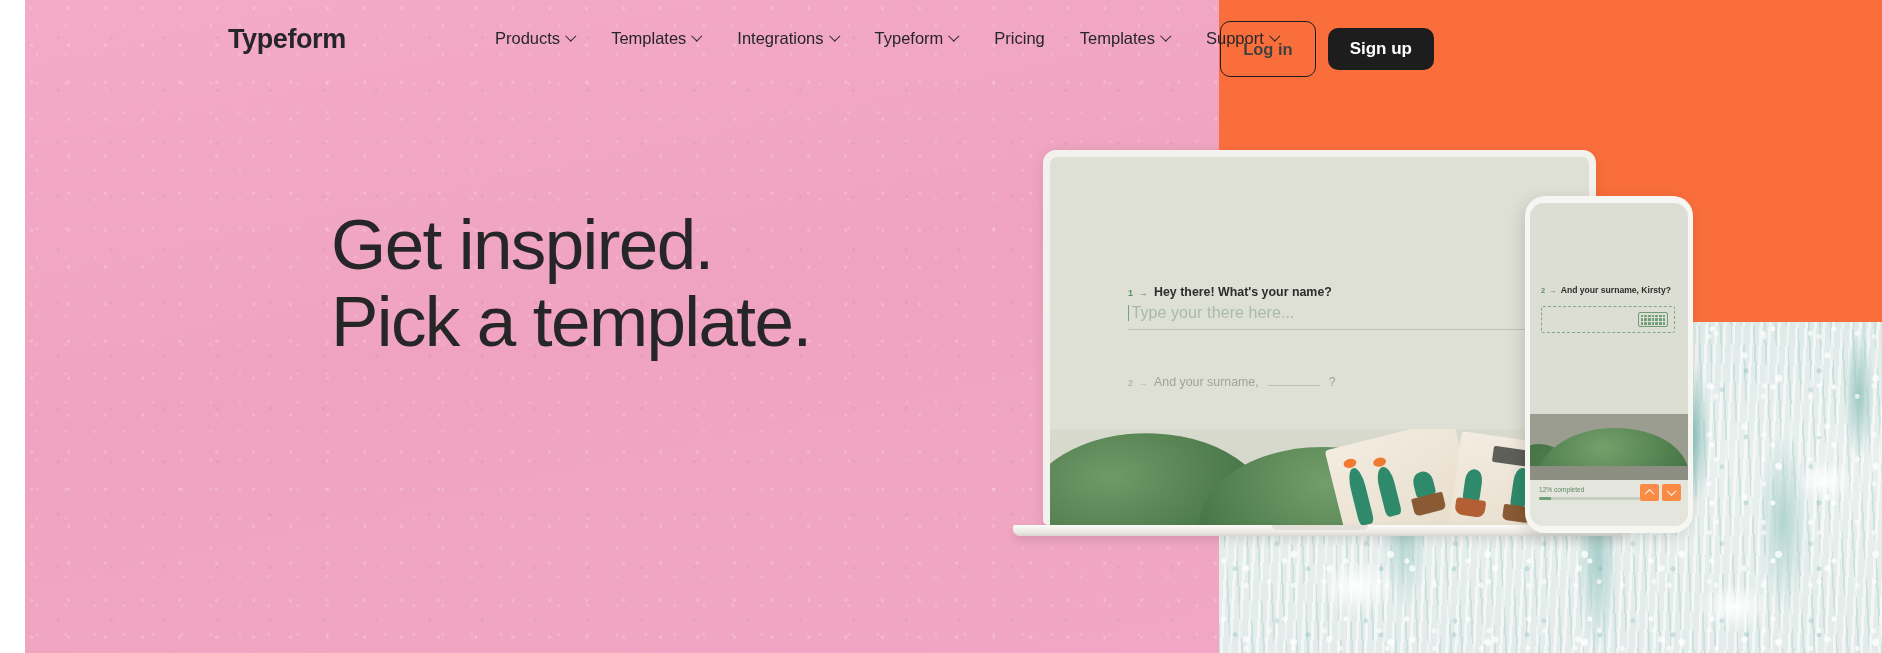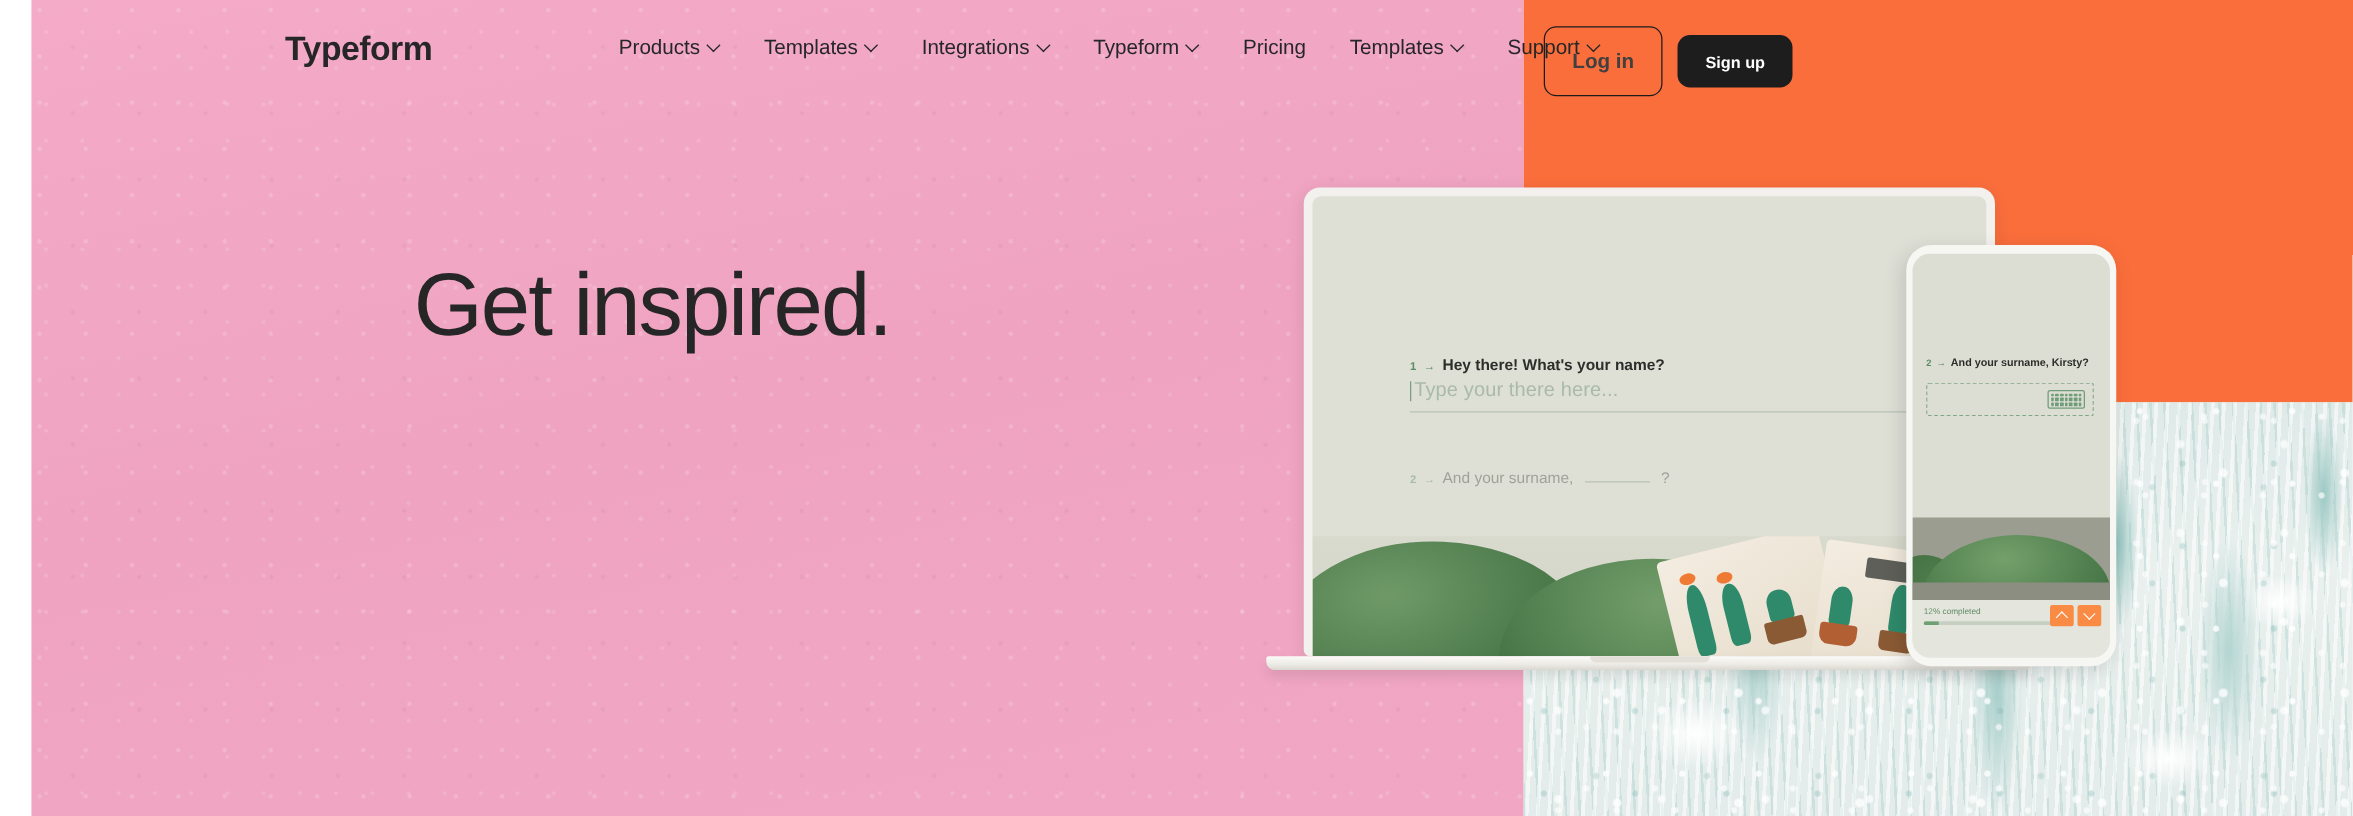--- a/index.html
+++ b/index.html
@@ -156,21 +156,21 @@
     align-items: center;
     cursor: pointer;
   }
   .btn-signup {
     height: 42px;
     padding: 0 22px;
     border: none;
     border-radius: 10px;
     background: #1d1d1e;
     color: #ffffff;
-    font-size: 13px;
+    font-size: 17px;
     font-weight: 700;
     font-family: "Liberation Sans", sans-serif;
     display: flex;
     align-items: center;
     cursor: pointer;
   }
 
   
   .hero {
     position: absolute;
@@ -538,20 +538,21 @@
     </nav>
 
     <div class="auth">
       <button class="btn-login">Log in</button>
       <button class="btn-signup">Sign up</button>
     </div>
   </div>
 
   <div class="hero">
     <div class="hero-line">Get inspired.</div>
+    <div class="hero-line">Pick a template.</div>
   </div>
 
   <div class="laptop">
     <div class="laptop-lid">
       <div class="laptop-screen">
 
         <div class="q-row q1">
           <span class="q-num">1</span>
           <span class="q-arrow">→</span>
           <span class="q-text">Hey there! What's your name?</span>

